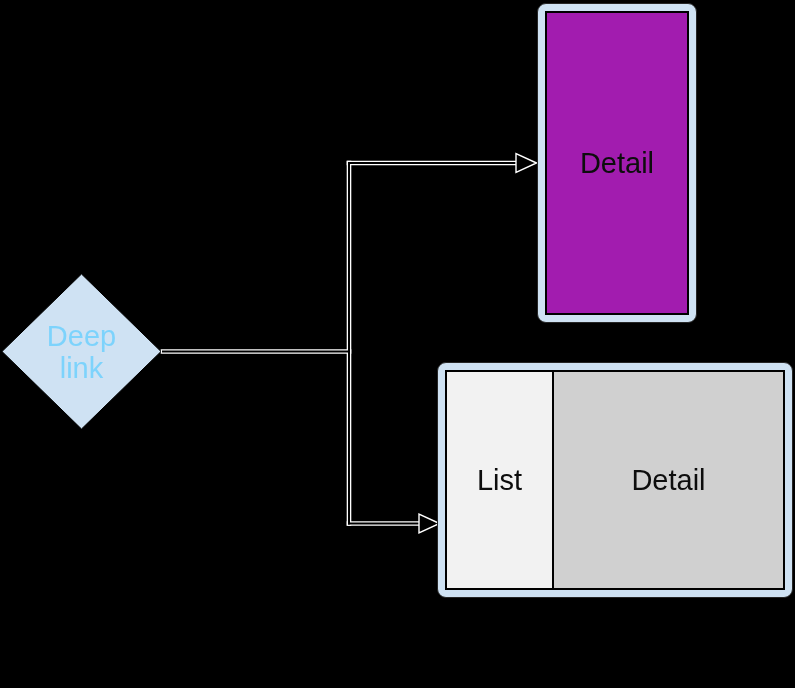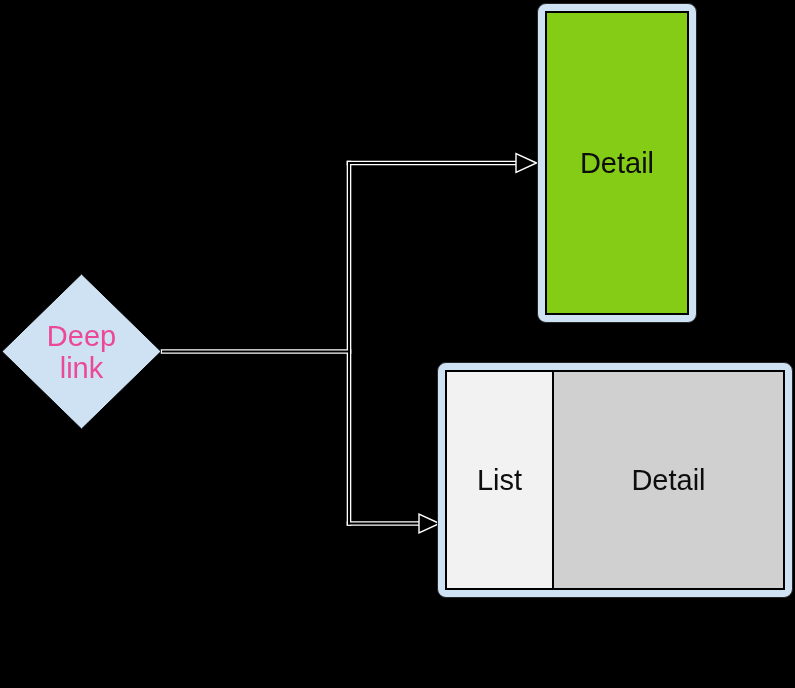--- a/index.html
+++ b/index.html
@@ -19,21 +19,21 @@
     position: absolute;
     left: 0; top: 0;
     width: 795px; height: 688px;
   }
   .node-label {
     position: absolute;
     display: flex;
     align-items: center;
     justify-content: center;
     text-align: center;
-    color: #ec4899;
+    color: #7dd3fc;
     font-size: 29px;
     line-height: 32px;
     pointer-events: none;
   }
   .deep-link-label {
     left: 22px; top: 300px;
     width: 119px; height: 103px;
   }
   .device {
     position: absolute;
@@ -48,21 +48,21 @@
   }
   .device-tablet {
     left: 437px; top: 362px;
     width: 356px; height: 236px;
   }
   .screen {
     position: absolute;
     left: 7px; top: 7px; right: 7px; bottom: 7px;
     border: 2px solid #000;
     box-sizing: border-box;
-    background: #84cc16;
+    background: #a21caf;
     display: flex;
     align-items: stretch;
   }
   .pane {
     display: flex;
     align-items: center;
     justify-content: center;
     color: #0d0d0d;
     font-size: 29px;
   }

